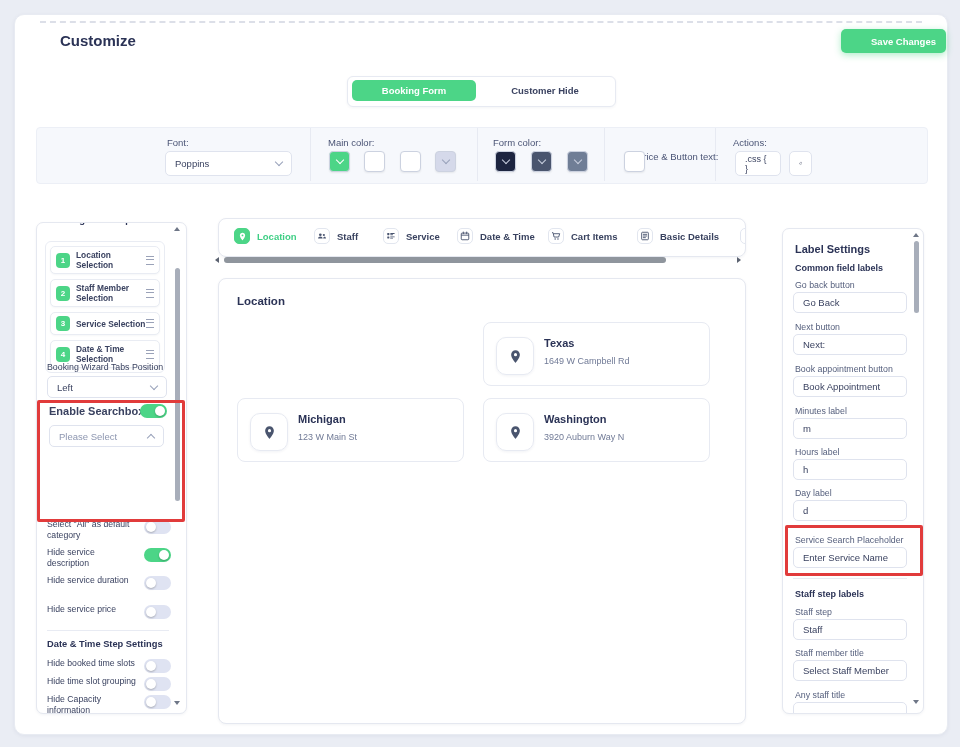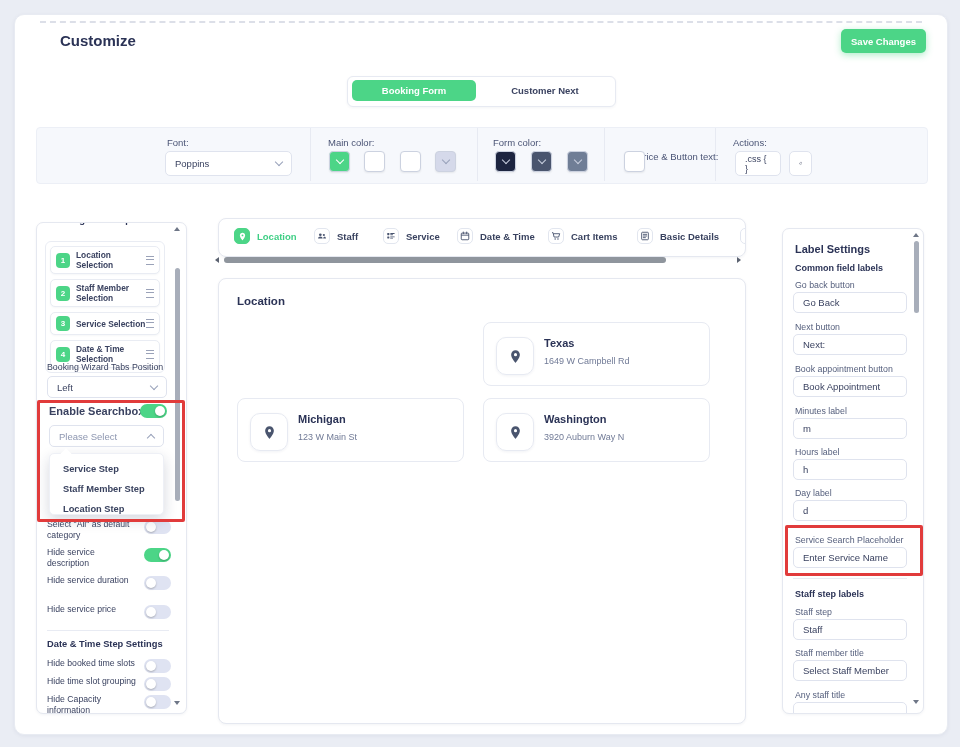--- a/index.html
+++ b/index.html
@@ -58,25 +58,25 @@
 </style>
 </head>
 <body>
 
 <div class="app">
 
   <div class="abs card" style="left:14px;top:14px;width:932px;height:719px;"></div>
   <div class="abs" style="left:40px;top:21px;width:882px;border-top:2px dashed #dcdfe8;"></div>
 
   <div class="abs h1" style="left:60px;top:32px;">Customize</div>
-  <div class="abs greenbtn" style="left:841px;top:29px;width:85px;height:24px;font-size:9.5px;">Save Changes</div>
+  <div class="abs greenbtn" style="left:841px;top:29px;width:85px;height:24px;font-size:9.5px;padding-left:20px;">Save Changes</div>
 
   <div class="abs" style="left:347px;top:76px;width:267px;height:29px;background:#fff;border:1px solid #e7eaf2;border-radius:6px;box-shadow:0 1px 3px rgba(25,39,80,.05);">
     <div class="abs greenbtn" style="left:4px;top:3px;width:124px;height:21px;font-size:9.5px;box-shadow:none;">Booking Form</div>
-    <div class="abs" style="left:132px;top:8px;width:130px;text-align:center;font-size:9.5px;font-weight:bold;color:#3a4260;cursor:pointer;">Customer Next</div>
+    <div class="abs" style="left:132px;top:8px;width:130px;text-align:center;font-size:9.5px;font-weight:bold;color:#3a4260;cursor:pointer;">Customer Hide</div>
   </div>
 
   <div class="abs" style="left:36px;top:127px;width:890px;height:55px;background:#f6f8fc;border:1px solid #eceff6;border-radius:4px;"></div>
   <div class="abs vdiv" style="left:310px;top:128px;height:53px;"></div>
   <div class="abs vdiv" style="left:477px;top:128px;height:53px;"></div>
   <div class="abs vdiv" style="left:604px;top:128px;height:53px;"></div>
   <div class="abs vdiv" style="left:715px;top:128px;height:53px;"></div>
 
   <div class="abs lbl" style="left:167px;top:137px;">Font:</div>
   <div class="abs tb sel" style="left:165px;top:151px;width:127px;height:25px;cursor:pointer;">
@@ -150,25 +150,20 @@
     </div>
 
     
     <div class="abs" style="left:12px;top:182px;font-size:11px;font-weight:bold;color:#3a4260;">Enable Searchbox</div>
     <span class="toggle on abs" style="left:103px;top:181px;"><span class="knob"></span></span>
 
     <div class="abs tb sel" style="left:12px;top:202px;width:115px;height:22px;color:#8d96b0;cursor:pointer;">
       <span>Please Select</span>
       <span class="chev up"></span>
     </div>
-    <div class="abs menu" style="left:12px;top:230px;width:115px;height:62px;padding-top:5px;box-sizing:border-box;">
-      <div class="mitem">Service Step</div>
-      <div class="mitem">Staff Member Step</div>
-      <div class="mitem">Location Step</div>
-    </div>
 
     <div class="togrow" style="top:296px;">
       <span class="tlabel">Select "All" as default category</span>
       <span class="toggle">
           <span class="knob"></span>
         </span>
     </div>
     <div class="togrow" style="top:324px;">
       <span class="tlabel">Hide service description</span>
       <span class="toggle on">

